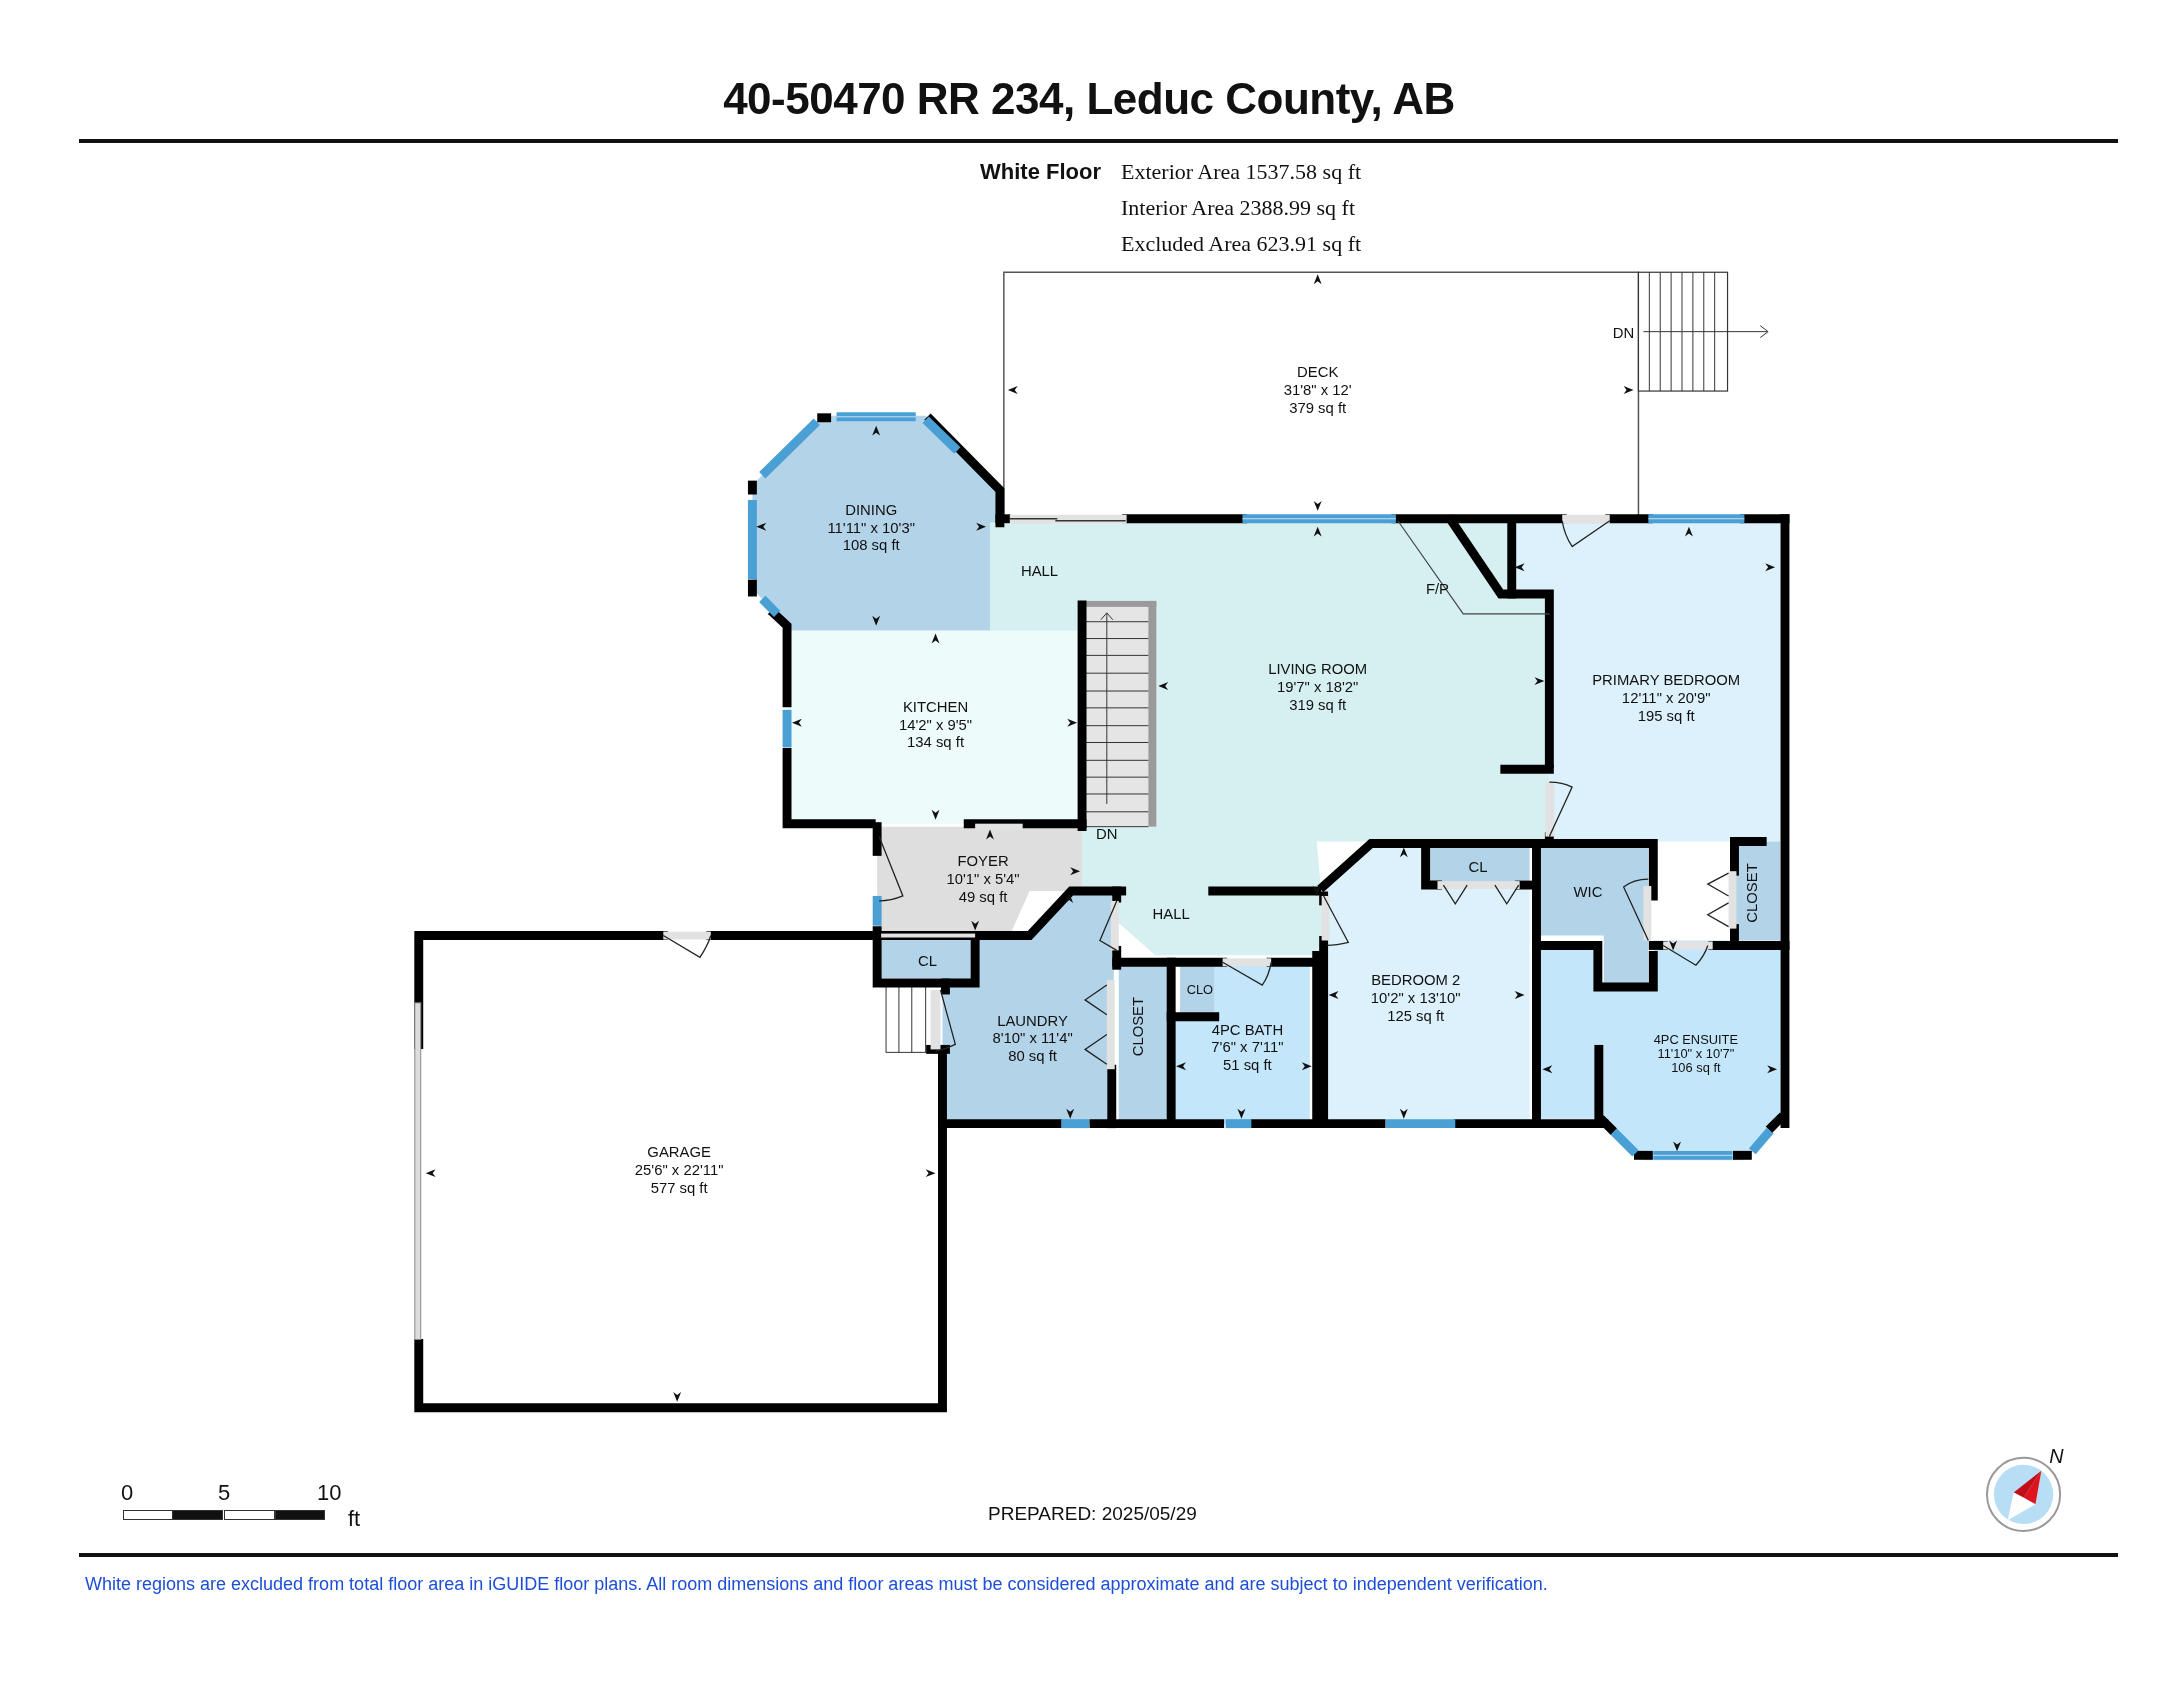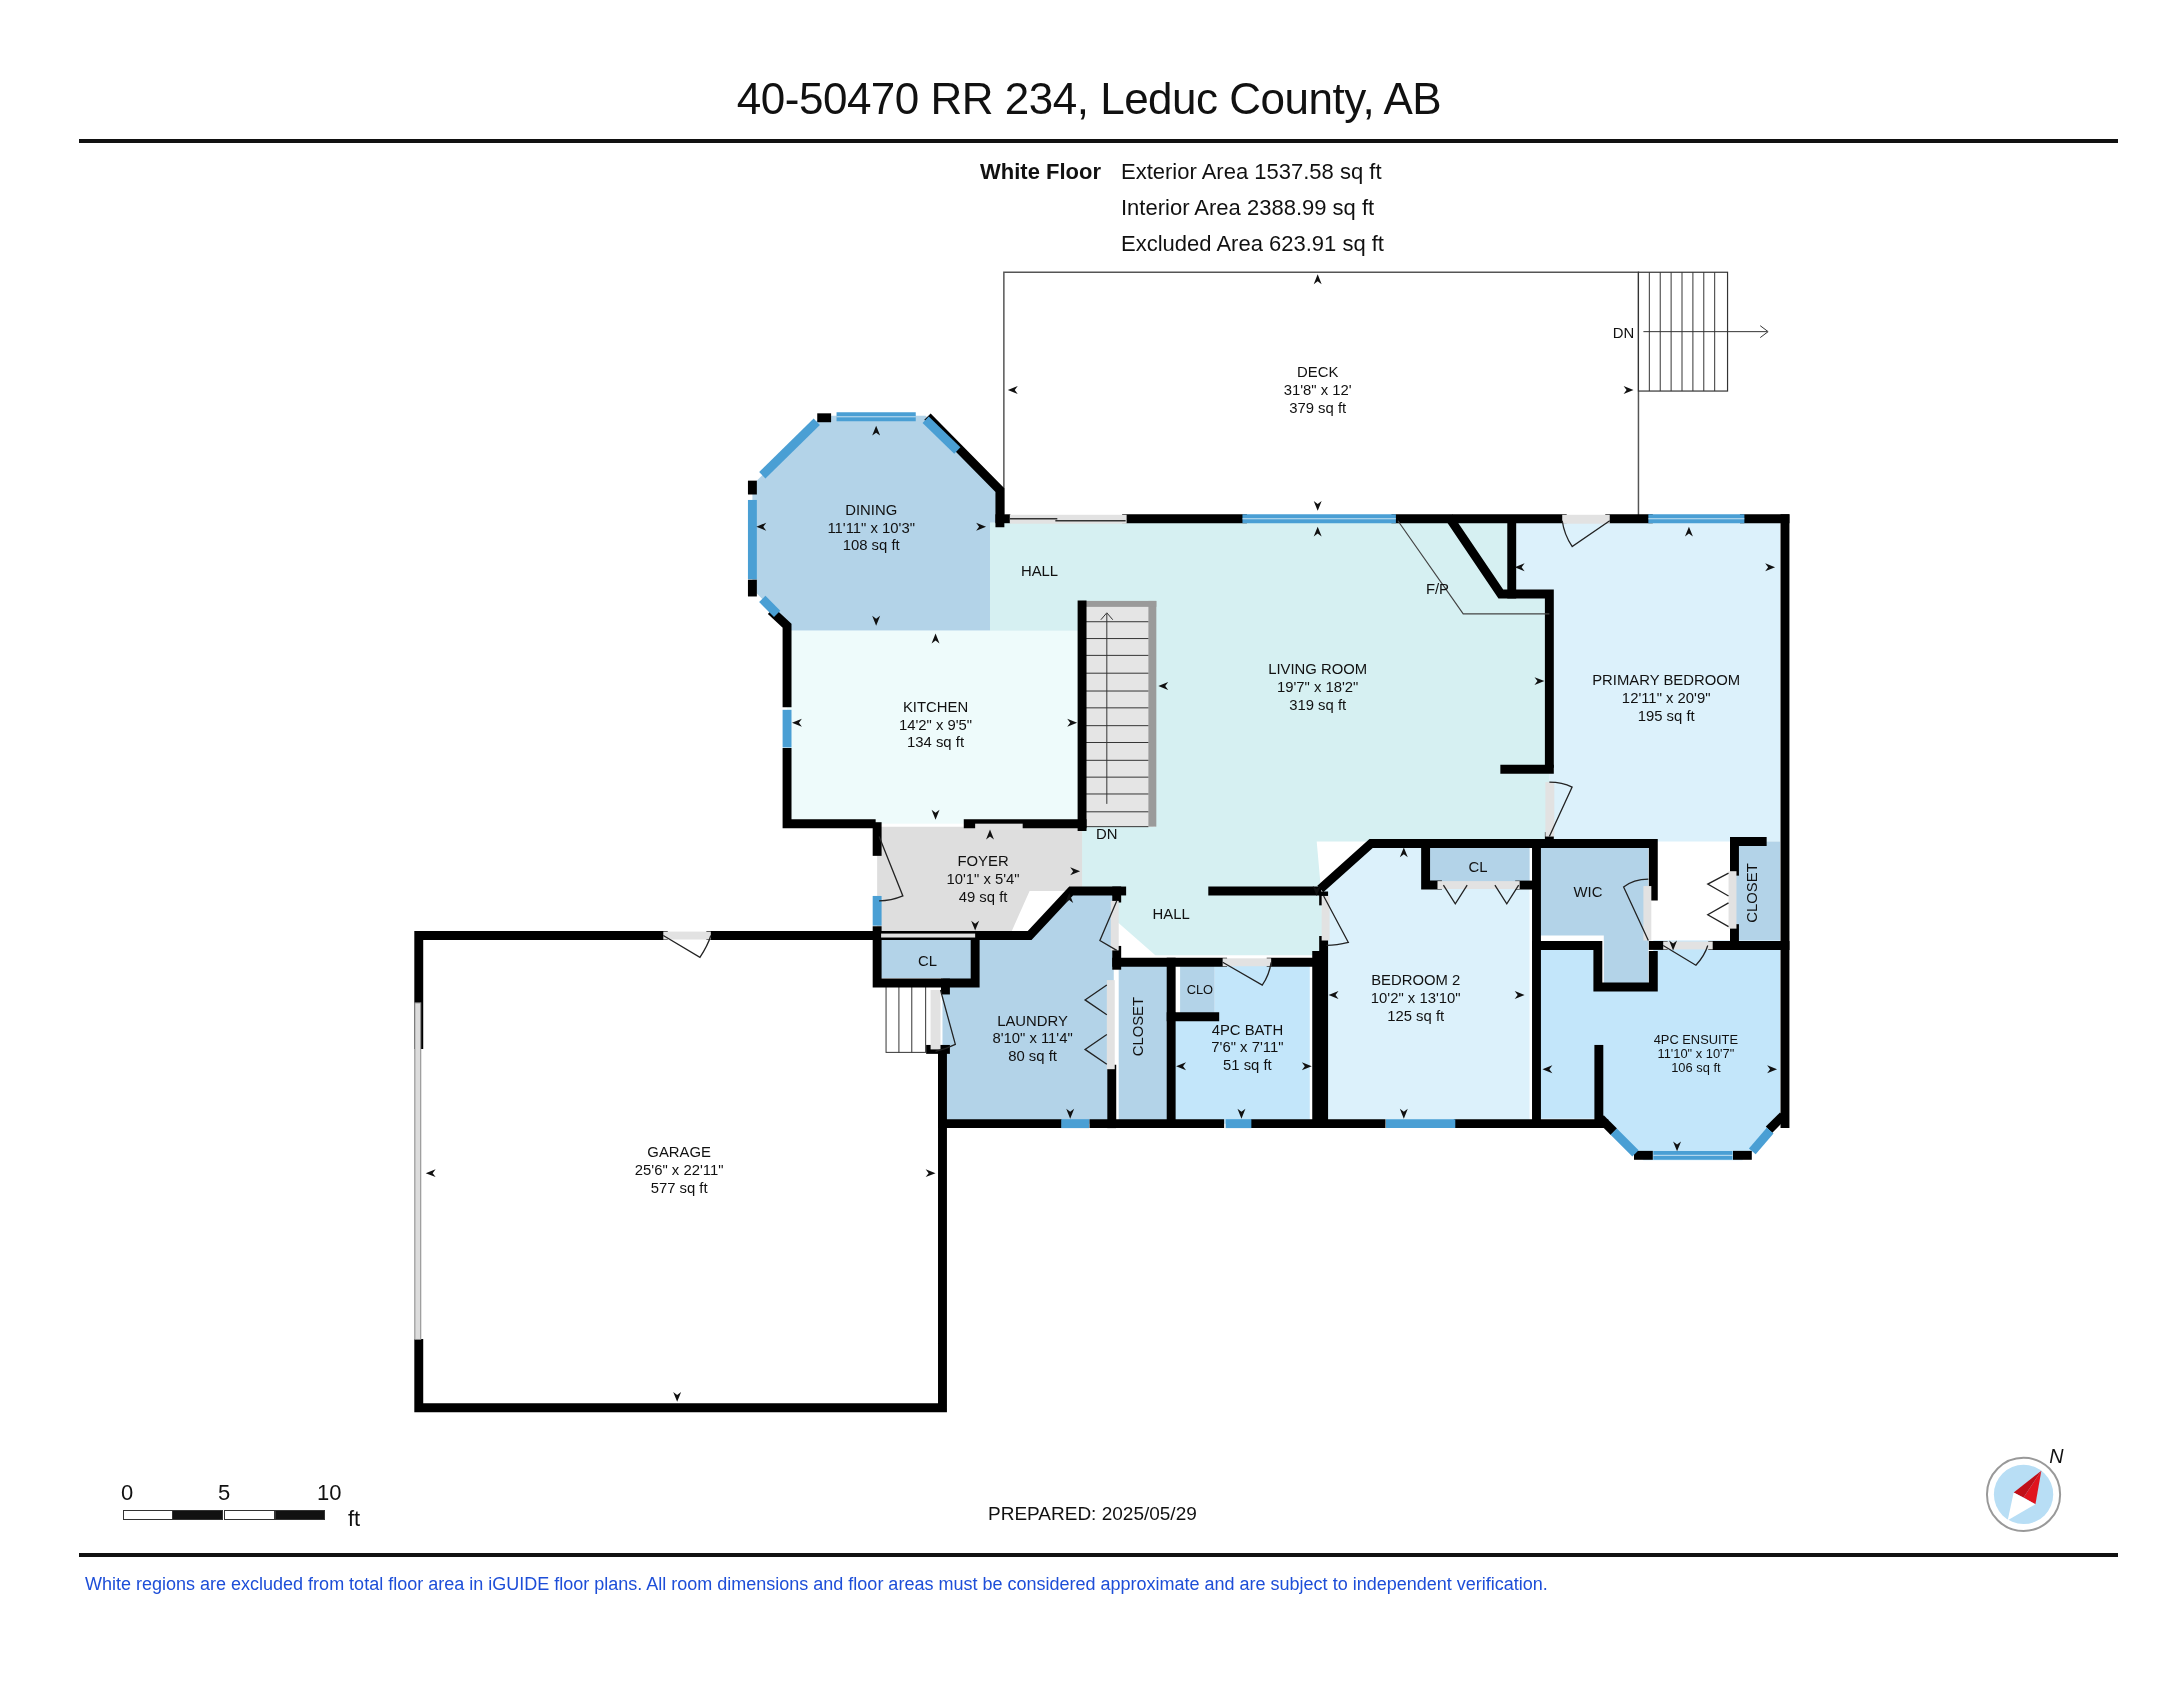--- a/index.html
+++ b/index.html
@@ -1,21 +1,21 @@
 <!DOCTYPE html>
 <html><head>
 <meta charset="utf-8">
 <style>
   html, body { margin: 0; padding: 0; background: #ffffff; }
   body { width: 2178px; height: 1683px; position: relative; overflow: hidden; font-family: "Liberation Sans", sans-serif; color: #111; }
-  .title { position: absolute; top: 74px; left: 0; width: 2178px; text-align: center; font-size: 44px; font-weight: normal; letter-spacing: -0.5px; }
+  .title { position: absolute; top: 74px; left: 0; width: 2178px; text-align: center; font-size: 44px; font-weight: bold; letter-spacing: -0.5px; }
   .rule { position: absolute; left: 79px; width: 2039px; height: 4px; background: #111; }
   .area-block { position: absolute; top: 154px; left: 980px; font-size: 22px; line-height: 36px; }
   .area-block .floor { position: absolute; left: 0; top: 0; font-weight: bold; white-space: nowrap; }
-  .area-block .vals { position: absolute; left: 141px; top: 0; white-space: nowrap; }
+  .area-block .vals { position: absolute; left: 141px; top: 0; white-space: nowrap; font-family: Liberation Serif, serif; }
   svg.plan { position: absolute; left: 0; top: 0; }
   .rlabel { font-family: "Liberation Sans", sans-serif; font-size: 15px; fill: #111; text-anchor: middle; }
   .rlabel-sm { font-family: "Liberation Sans", sans-serif; font-size: 13px; fill: #111; text-anchor: middle; }
   .scale { position: absolute; left: 121px; top: 1480px; }
   .scale .nums { position: absolute; top: 0; font-size: 22px; }
   .scale .bar { position: absolute; top: 30px; height: 10px; border: 1px solid #333; box-sizing: border-box; }
   .prepared { position: absolute; left: 988px; top: 1503px; font-size: 19px; }
   .disclaimer { position: absolute; left: 85px; top: 1574px; font-size: 18px; color: #1d4ed8; white-space: nowrap; }
   .compass { position: absolute; left: 1984px; top: 1443px; }
 </style>

